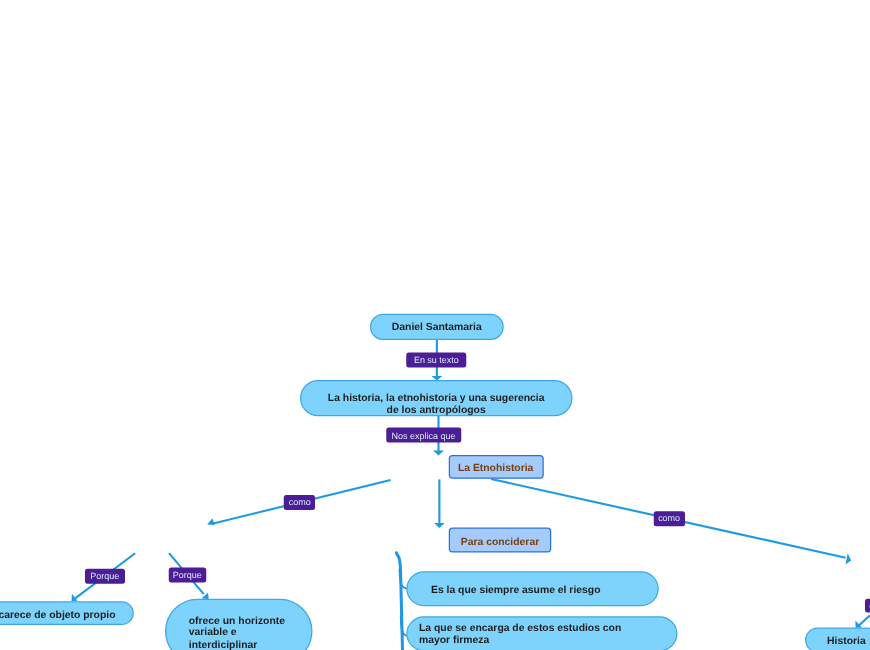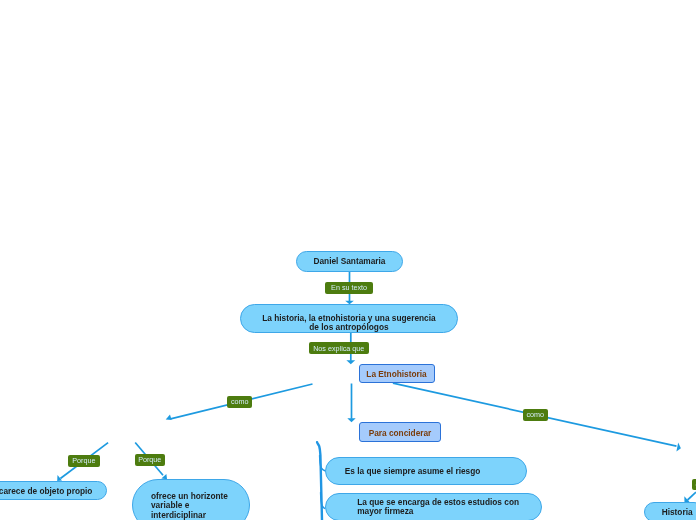--- a/index.html
+++ b/index.html
@@ -8,21 +8,21 @@
   #canvas{position:relative;width:696px;height:520px;overflow:hidden;}
   svg.links{position:absolute;left:0;top:0;width:696px;height:520px;overflow:visible;}
   .node{position:absolute;box-sizing:border-box;display:flex;align-items:center;
         justify-content:center;text-align:center;line-height:9.2px;z-index:3;}
   .node .txt{display:block;padding:0 6px;position:relative;top:0.8px;}
   .topic .txt{white-space:nowrap;padding:0 7px;top:1.8px;}
   .rounded{border:1.6px solid #3ea7e8;border-radius:999px;background:#7dd3fc;color:#1d1d1d;
         font-weight:bold;font-size:8.3px;}
   .topic{border:1.6px solid #2b72d8;border-radius:3px;background:#a5cbfc;color:#7a3d0d;
         font-weight:bold;font-size:8.3px;margin-left:45px;}
-  .badge{position:absolute;background:#4d7c0f;color:#d5ecfa;border-radius:2px;
+  .badge{position:absolute;background:#4c1d95;color:#d5ecfa;border-radius:2px;
          font-size:7.2px;display:flex;align-items:center;justify-content:center;
          box-sizing:border-box;z-index:4;white-space:nowrap;letter-spacing:0px;}
   .lb{display:block;}
 </style>
 </head>
 <body>
 
 <div id="canvas">
 
 <svg class="links" viewBox="0 0 696 520">
@@ -115,21 +115,21 @@
 
 <div class="node rounded" style="left:132px;top:479.2px;width:118.4px;height:52px;justify-content:flex-start;">
   <span class="txt" style="text-align:left;padding:0 0 0 18px;">
     <span class="lb">ofrece un horizonte</span>
     <span class="lb">variable e</span>
     <span class="lb">interdiciplinar</span>
   </span>
 </div>
 
 <div class="node rounded" style="left:325.2px;top:492.5px;width:217.2px;height:28px;justify-content:flex-start;">
-  <span class="txt" style="text-align:left;padding:0 0 0 31px;">
+  <span class="txt" style="text-align:left;padding:0 0 0 9px;">
     <span class="lb">La que se encarga de estos estudios con</span>
     <span class="lb">mayor firmeza</span>
   </span>
 </div>
 
 <div class="badge" style="left:692.2px;top:479.1px;width:24px;height:11.3px;">
   <span>como</span>
 </div>
 
 <div class="node rounded" style="left:643.8px;top:501.8px;width:60px;height:20px;justify-content:flex-start;">

